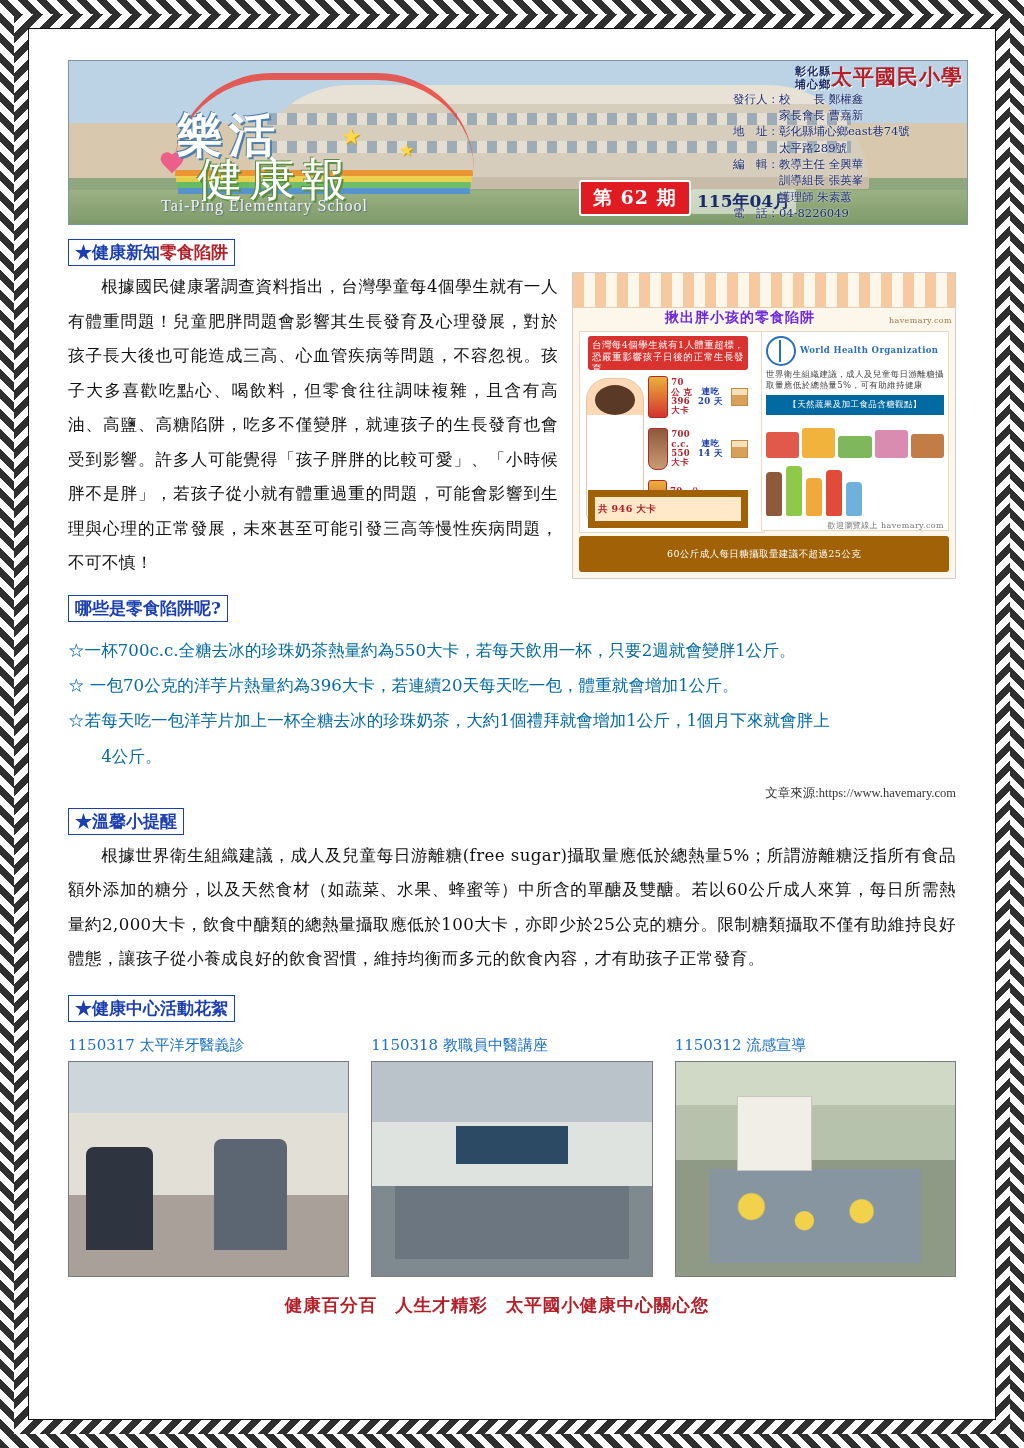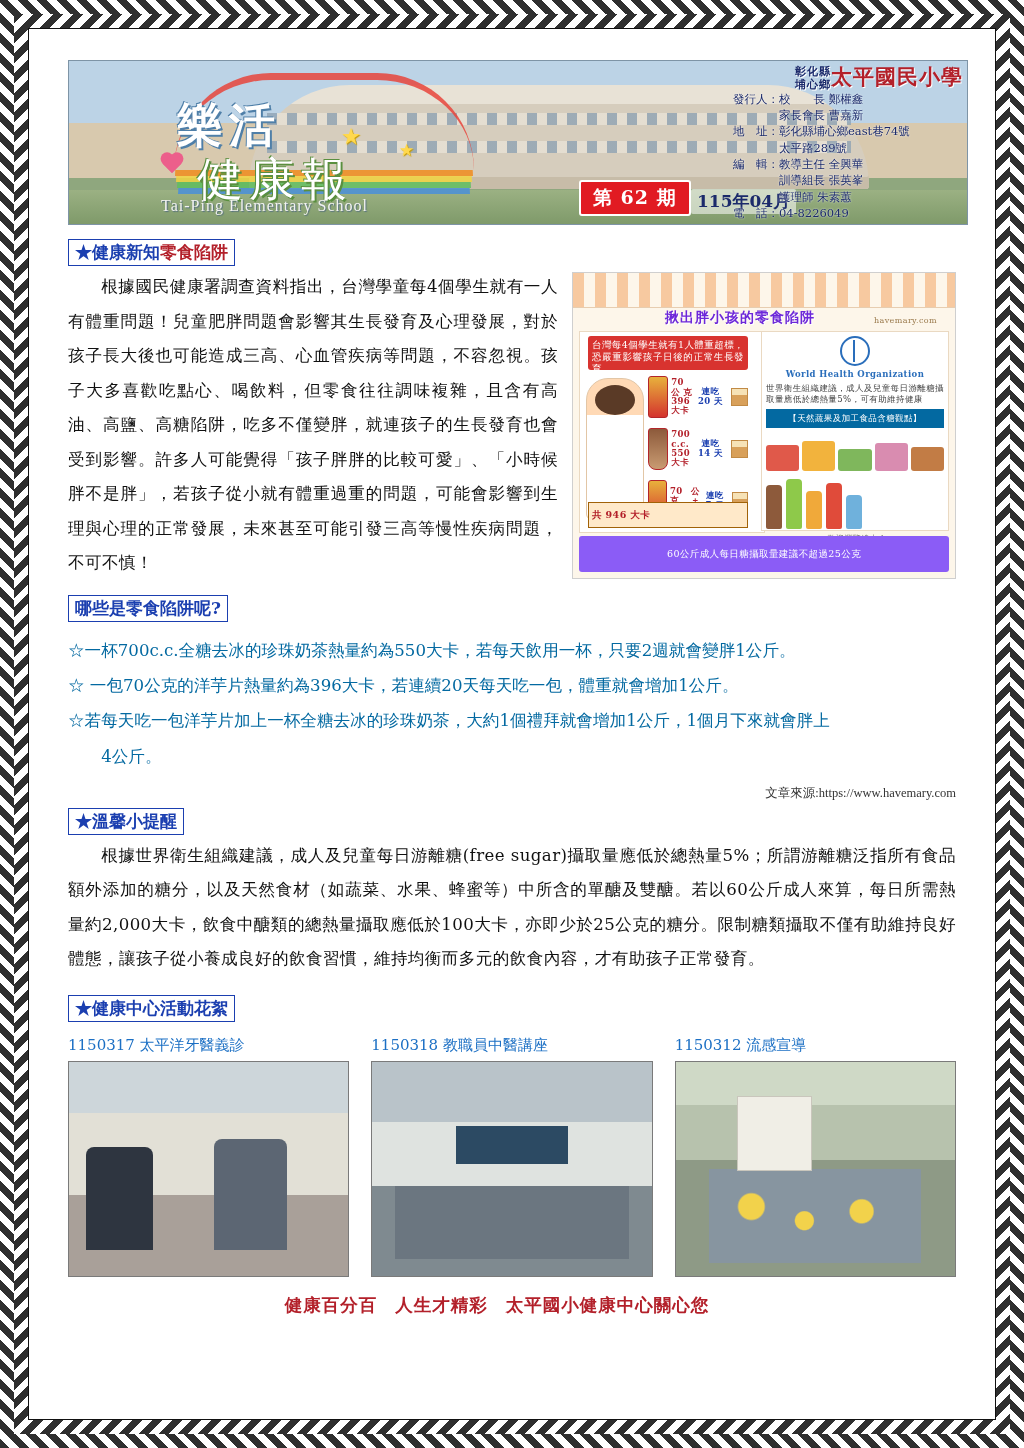--- a/index.html
+++ b/index.html
@@ -66,21 +66,21 @@
     background:linear-gradient(180deg,#9bb183,#7f9a6a);
   }
   .rainbow{
     position:absolute;left:105px;top:12px;width:300px;height:90px;
     border-radius:150px 150px 0 0;
     border-top:7px solid #e8453c;
     box-shadow:0 7px 0 -1px #f08c1e,0 14px 0 -2px #f2d541,0 21px 0 -3px #5fbf5f,0 28px 0 -4px #4a90d9;
     opacity:.85;
   }
   .logo-ch{
-    position:absolute;left:108px;top:34px;
+    position:absolute;left:108px;top:44px;
     font-family:"DejaVu Serif",serif;font-weight:bold;color:#fff;
     font-size:46px;letter-spacing:6px;
     text-shadow:2px 2px 0 #4f7fa8,-1px -1px 0 #4f7fa8;
   }
   .logo-ch2{
     position:absolute;left:128px;top:88px;
     font-family:"DejaVu Serif",serif;font-weight:normal;color:#fff;
     font-size:46px;letter-spacing:6px;
     text-shadow:2px 2px 0 #5a8f3f,-1px -1px 0 #5a8f3f;
   }
@@ -172,46 +172,46 @@
   .ig-doc:before{content:"";position:absolute;left:8px;top:6px;width:40px;height:30px;border-radius:50%;background:#5a3a26;}
   .ig-rows{position:absolute;left:68px;top:44px;width:100px;}
   .ig-row{display:flex;align-items:center;margin-bottom:10px;}
   .snack{width:26px;height:40px;border-radius:3px;background:linear-gradient(180deg,#e8b13c,#d4342e);border:1px solid #b3262a;}
   .snack.cup{border-radius:3px 3px 8px 8px;background:linear-gradient(180deg,#8d5a3b,#c99b72);}
   .kcal{font-size:8.5px;color:#b3202a;margin-left:3px;width:30px;line-height:1.1;font-weight:bold;}
   .days{font-size:8.5px;color:#1b3fb0;margin-left:2px;text-align:center;line-height:1.15;font-weight:bold;}
   .cake{width:22px;height:16px;margin-left:4px;background:linear-gradient(180deg,#f6e2b6 0 40%,#d8a05a 40% 100%);border:1px solid #c18a45;}
   .ig-total{
     position:absolute;left:8px;bottom:4px;width:160px;font-size:9.5px;color:#b3202a;font-weight:bold;
-    background:#ffe9c9;border:1px solid #a16207;padding:2px 3px;box-sizing:border-box;
+    background:#ffe9c9;border:7px solid #a16207;padding:2px 3px;box-sizing:border-box;
   }
   .ig-right{
     position:absolute;right:6px;top:58px;width:188px;height:200px;background:#fff;border:1px solid #ead9c2;
     padding:4px;box-sizing:border-box;
   }
-  .who{display:flex;align-items:center;gap:4px;margin-bottom:3px;flex-direction:column;}
+  .who{display:flex;align-items:center;gap:4px;margin-bottom:3px;}
   .who-logo{width:26px;height:26px;border-radius:50%;border:2px solid #2a6ebb;position:relative;flex:0 0 auto;}
   .who-logo:after{content:"";position:absolute;left:11px;top:2px;width:2px;height:22px;background:#2a6ebb;}
   .who-text{font-size:8.5px;color:#2a6ebb;font-weight:bold;line-height:1.15;}
   .who-note{font-size:8.5px;color:#444;line-height:1.35;}
   .blue-bar{background:#0369a1;color:#fff;font-size:8.5px;text-align:center;padding:1px 0;margin:3px 0;}
   .food-row{display:flex;gap:3px;align-items:flex-end;height:40px;margin-top:2px;}
   .food{flex:1;border-radius:3px;}
   .btl-row{display:flex;gap:4px;align-items:flex-end;height:54px;margin-top:4px;}
   .btl{width:16px;border-radius:4px 4px 2px 2px;}
   .person{
     width:34px;height:58px;margin-left:auto;position:relative;
   }
   .person .head{width:16px;height:16px;border-radius:50%;background:#f3c79b;margin:0 auto;}
   .person .body{width:28px;height:34px;background:#6fb1dc;margin:2px auto 0;border-radius:6px 6px 3px 3px;}
   .ig-bottom{
-    position:absolute;left:6px;right:6px;bottom:6px;height:36px;background:#8b5cf6;color:#fff;
+    position:absolute;left:6px;right:6px;bottom:6px;height:36px;background:#a16207;color:#fff;
     font-size:9.5px;display:flex;align-items:center;justify-content:center;text-align:center;padding:0 6px;box-sizing:border-box;border-radius:3px;
   }
-  .ig-credit{position:absolute;right:18px;top:40px;font-size:8px;color:#9a7a4d;}
+  .ig-credit{position:absolute;right:3px;top:40px;font-size:8px;color:#9a7a4d;}
 
   
   .list-block{margin:6px 30px 12px 30px;font-size:16.6px;line-height:2.0;color:#0369a1;}
   .list-block .li{margin:0 0 2px 0;text-indent:0;}
   .src{
     text-align:right;margin:2px 30px 0 0;font-size:12.5px;color:#333;
     font-family:"Liberation Serif",serif;
   }
   
   .photo-heads{display:flex;margin:10px 30px 0 30px;gap:22px;}

